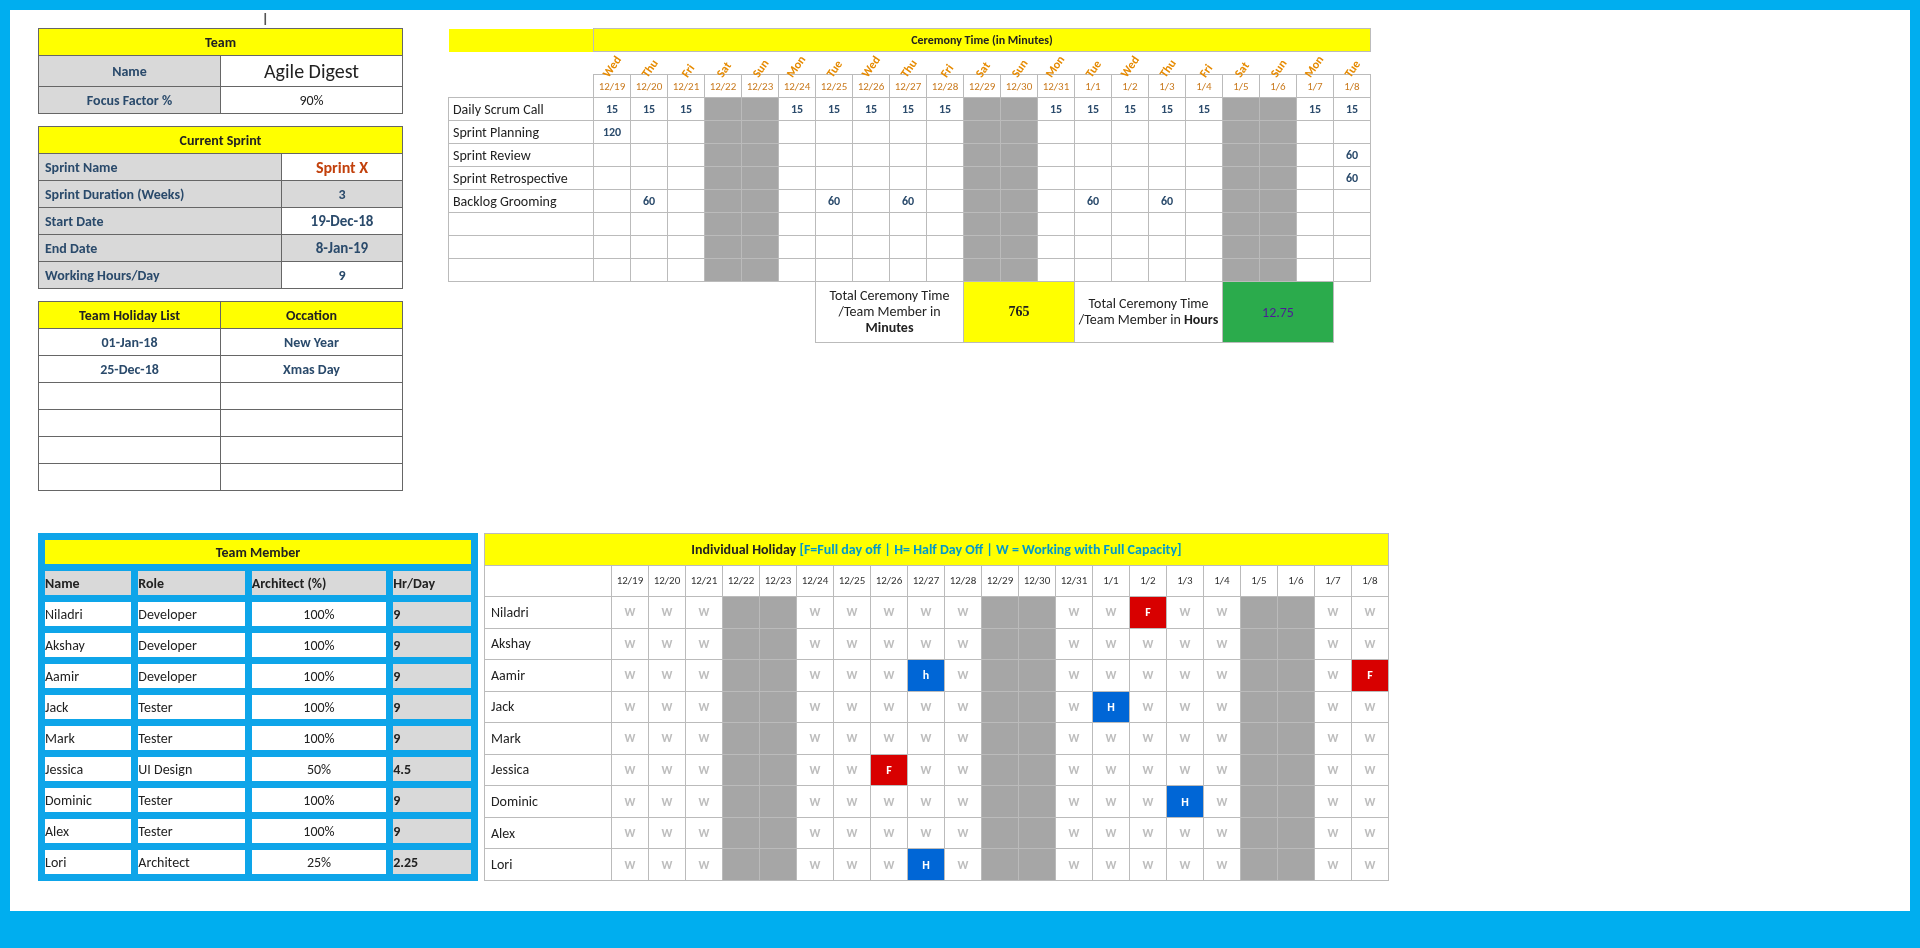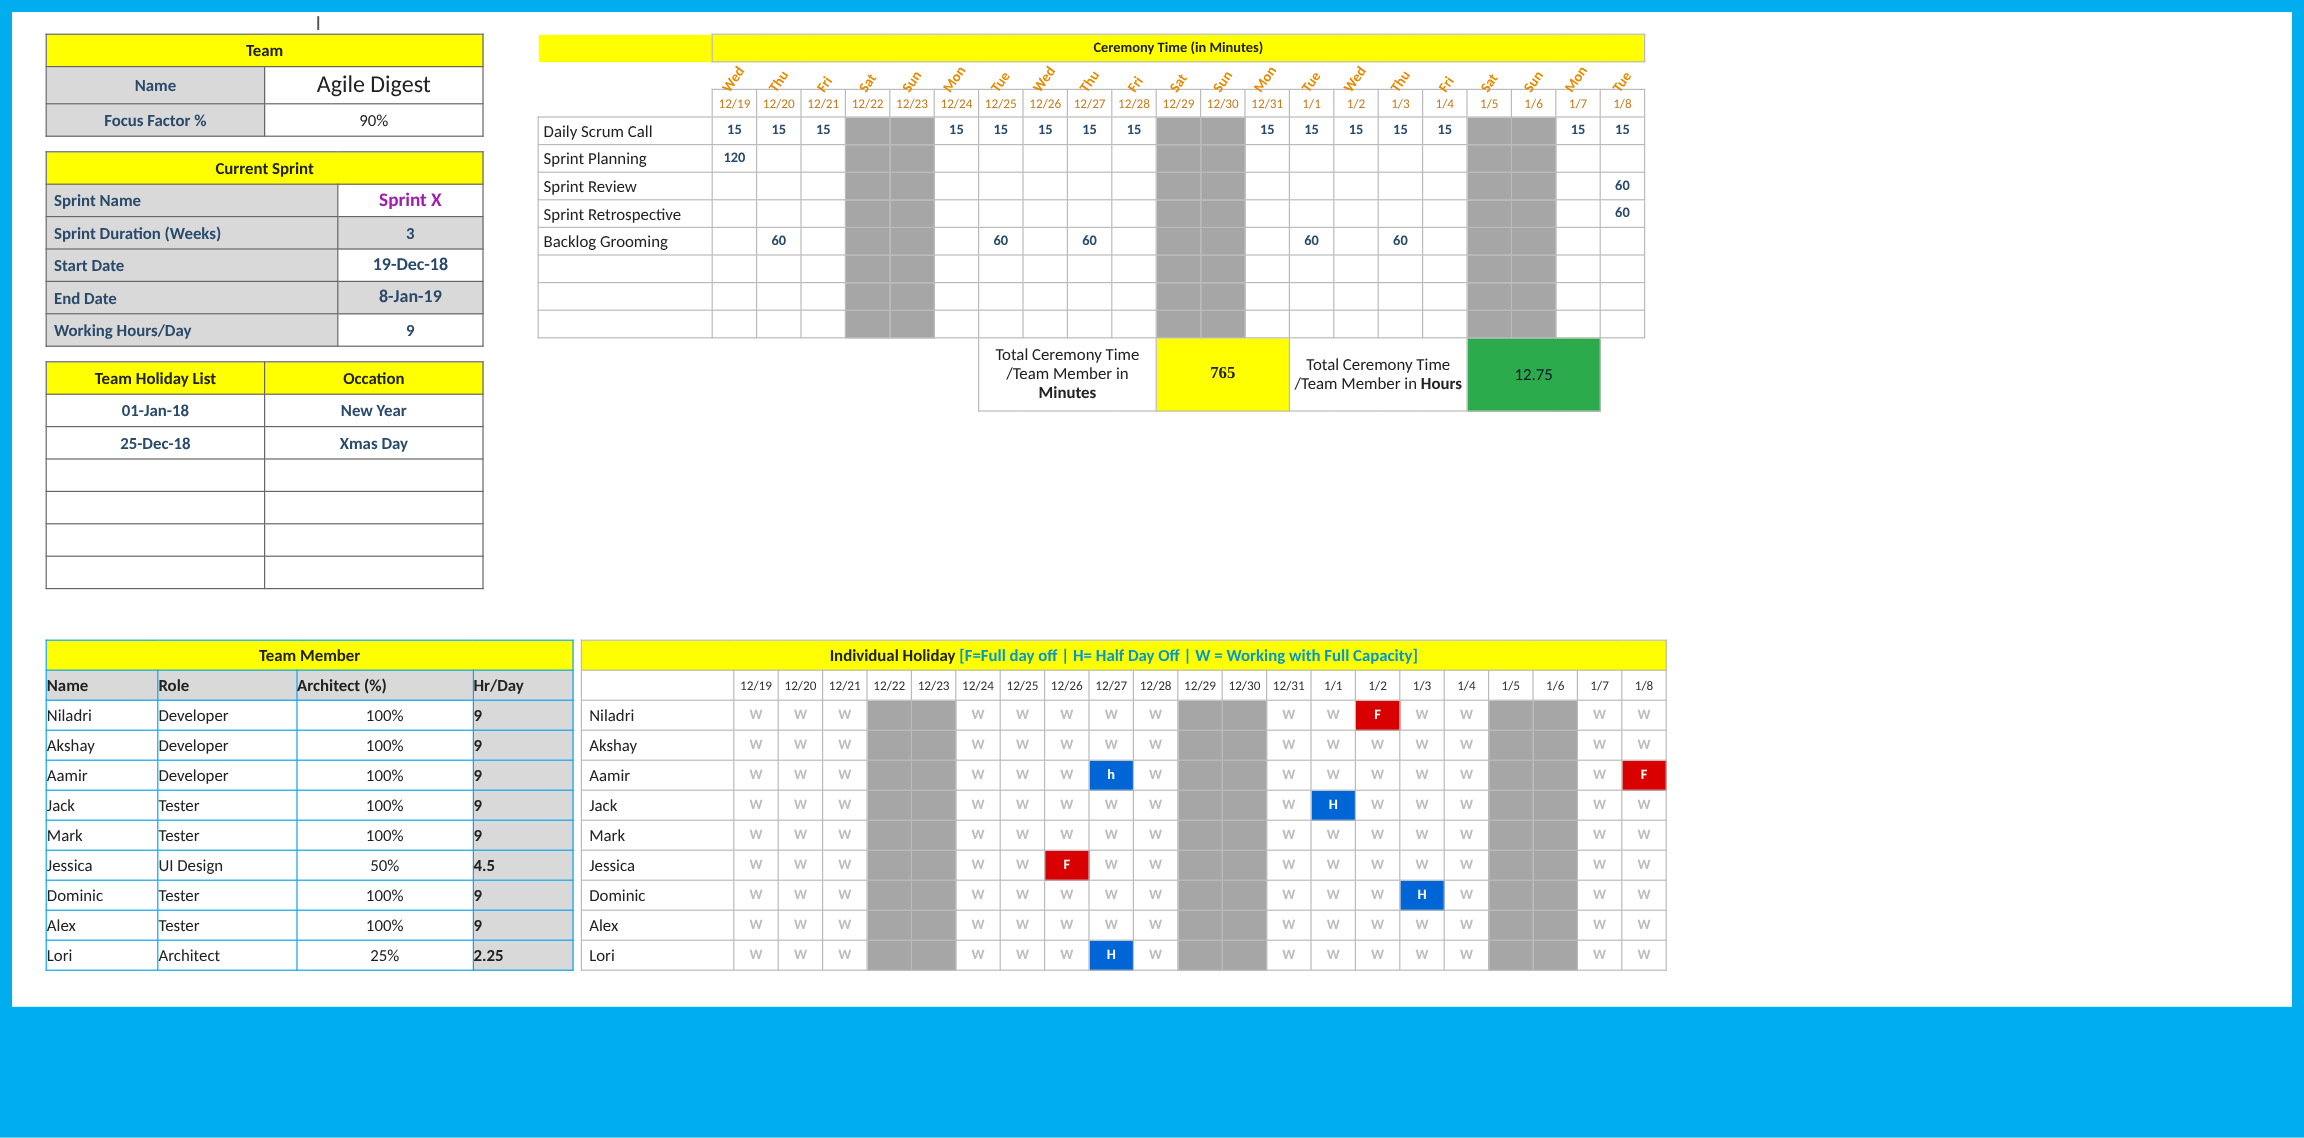--- a/index.html
+++ b/index.html
@@ -27,26 +27,26 @@
 .cer-daytxt span{display:inline-block;transform:rotate(-55deg);transform-origin:left bottom;white-space:nowrap;position:relative;left:10px;top:6px;}
 .thin-border-none{border:none !important;background:#fff;}
 .date-row td{color:#c97a1e;font-size:11px;}
 .gy{background:#a6a6a6;}
 .val{font-weight:bold;color:#2a4a6b;}
 
 
 .tot-box td{height:60px;font-size:14px;}
 .tot-lbl{background:#fff;width:150px;font-size:13px;line-height:1.15;}
 .tot-yel{background:#ffff00;font-size:24px;font-weight:bold;font-family:Liberation Serif, serif;}
-.tot-grn{background:#2bab4c;color:#0f172a;font-size:24px;}
+.tot-grn{background:#2bab4c;color:#4c1d95;font-size:24px;}
 
 
 .low-row{display:flex;margin-top:30px;margin-left:10px;}
 .memb{border-collapse:collapse;width:440px;}
-.memb th,.memb td{border:1px solid #0ea5e9;padding:2px 0;font-size:14px;text-align:left;height:20px;}
+.memb th,.memb td{border:7px solid #0ea5e9;padding:2px 0;font-size:14px;text-align:left;height:20px;}
 .sub-grey{background:#d9d9d9;font-weight:bold;text-align:center;}
 .col-hr{background:#d9d9d9;text-align:center;font-weight:bold;}
 
 .hol{border-collapse:collapse;margin-left:6px;}
 .hol th,.hol td{border:1px solid #bbb;text-align:center;height:20px;width:36px;font-size:12px;padding:0;}
 .hol td.namecol{width:120px;text-align:left;padding-left:6px;font-size:14px;}
 .hol-hdr td{background:#ffff00;font-weight:bold;font-size:14px;}
 .hol-blue{color:#0099cc;font-weight:bold;}
 .hol-date td{font-size:11px;color:#333;}
 .w{color:#bdbdbd;font-weight:bold;}
@@ -79,21 +79,21 @@
       </tbody>
         </table>
 
       <table class="mini">
         <tbody>
             <tr>
               <td colspan="2" class="hdr-yellow">Current Sprint</td>
             </tr>
         <tr>
               <td class="lbl-grey">Sprint Name</td>
-              <td class="ctr bold" style="color:#a21caf;font-size:16px">Sprint X</td>
+              <td class="ctr bold" style="color:#c2410c;font-size:16px">Sprint X</td>
             </tr>
         <tr>
               <td class="lbl-grey">Sprint Duration (Weeks)</td>
               <td class="ctr bold" style="background:#d9d9d9;color:#2a4a6b">3</td>
             </tr>
         <tr>
               <td class="lbl-grey">Start Date</td>
               <td class="ctr bold" style="color:#2a4a6b;font-size:15px">19-Dec-18</td>
             </tr>
         <tr>

